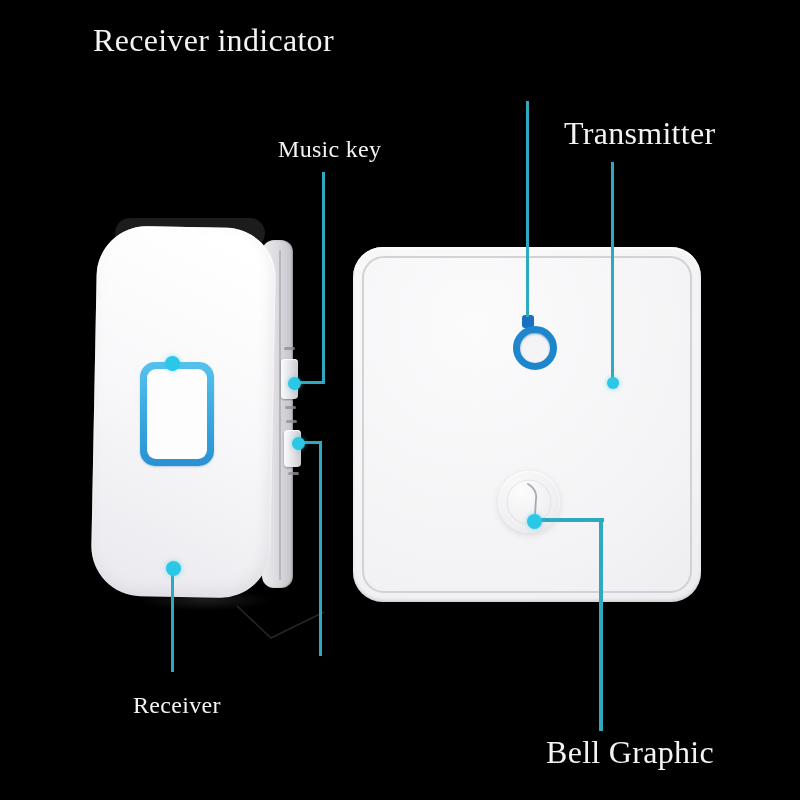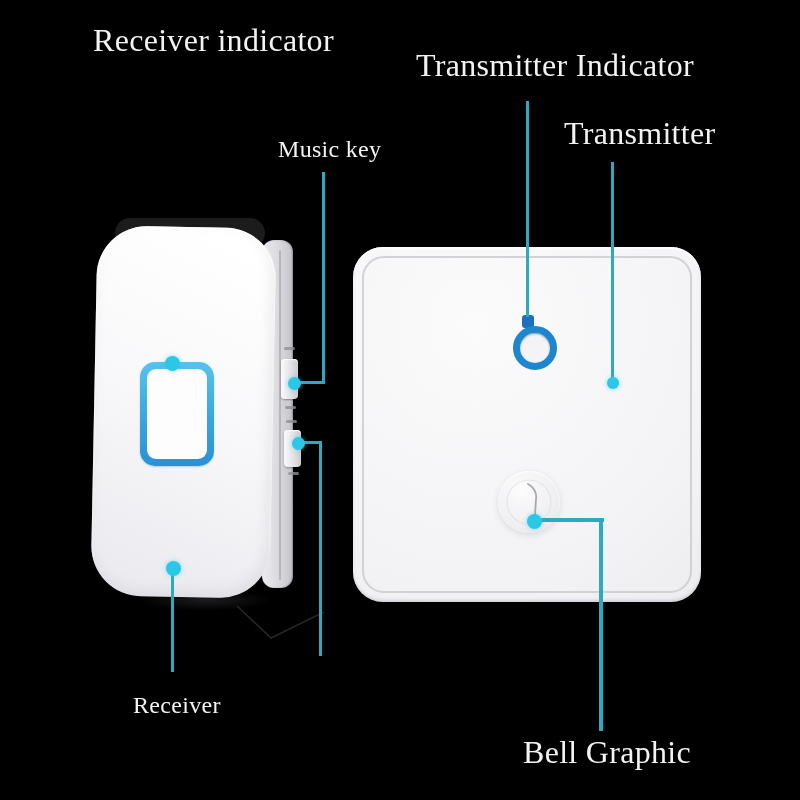--- a/index.html
+++ b/index.html
@@ -118,19 +118,18 @@
   <div class="cline" style="left:599px;top:518px;width:4px;height:213px;"></div>
 
   <div class="cdot" style="left:165px;top:356px;width:15px;height:15px;"></div>
   <div class="cdot" style="left:288px;top:377px;width:13px;height:13px;"></div>
   <div class="cdot" style="left:292px;top:437px;width:13px;height:13px;"></div>
   <div class="cdot" style="left:166px;top:561px;width:15px;height:15px;"></div>
   <div class="cdot" style="left:607px;top:377px;width:12px;height:12px;"></div>
   <div class="cdot" style="left:527px;top:514px;width:15px;height:15px;"></div>
 
   <div class="lbl" style="left:93px;top:24px;">Receiver indicator</div>
-  <div class="lbl" style="left:416px;top:49px;">Transmitter Indicator</div>
   <div class="lbl" style="left:564px;top:117px;text-align:right;">Transmitter</div>
   <div class="lbl small" style="left:278px;top:137px;">Music key</div>
   <div class="lbl small" style="left:133px;top:677px;margin-top:16px;">Receiver</div>
-  <div class="lbl" style="left:523px;top:736px;">Bell Graphic</div>
+  <div class="lbl" style="left:546px;top:736px;">Bell Graphic</div>
 
 </div>
 
 </body></html>

